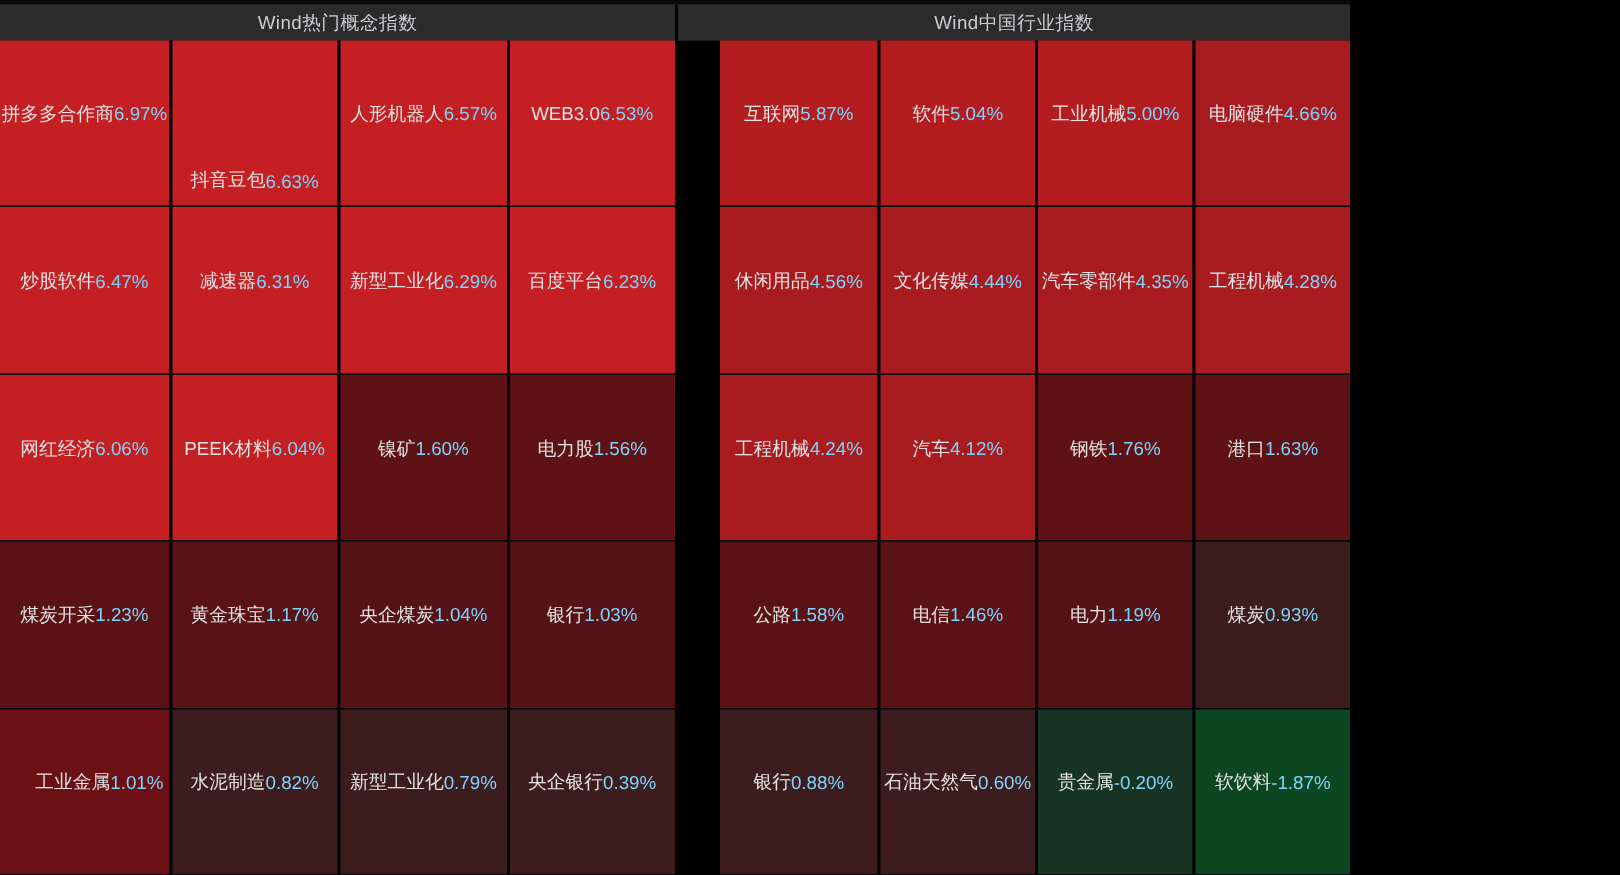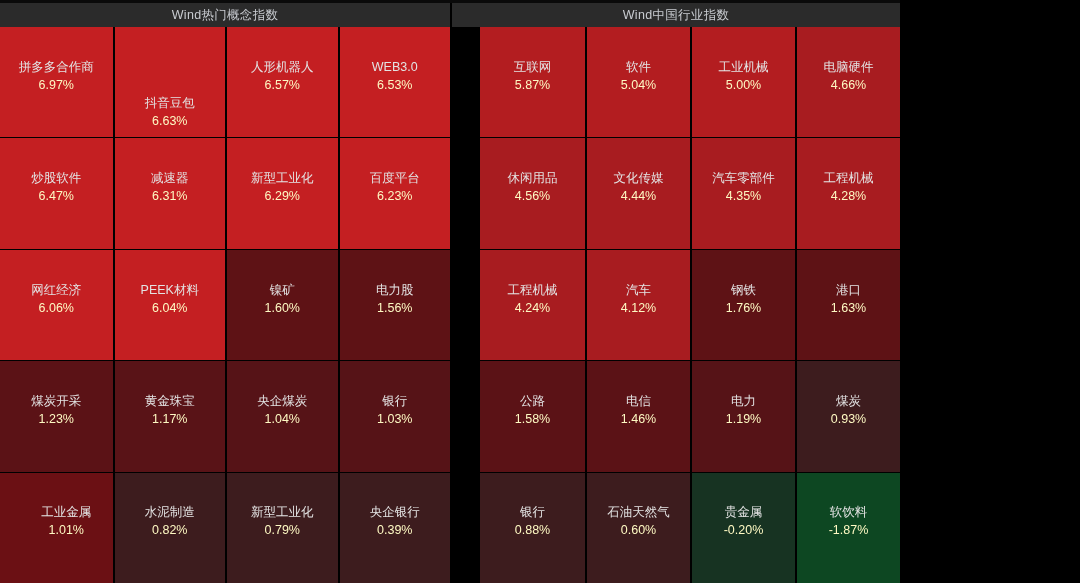--- a/index.html
+++ b/index.html
@@ -70,29 +70,29 @@
 
   .cell-name {
     font-size: 12.5px;
     color: #e3e3e3;
     line-height: 1.35;
     white-space: nowrap;
     text-align: center;
   }
   .cell-value {
     font-size: 12.5px;
-    color: #fef9c3;
+    color: #7dd3fc;
     line-height: 1.35;
     text-align: center;
     margin-top: 1px;
   }
 
   
   .cell-inner {
-    display: flex; flex-direction: column; align-items: center;
+    display: flex; flex-direction: row; align-items: center;
     transform: translateY(-6px);
   }
 </style>
 </head>
 <body>
 
 <div class="board">
 
   <div class="top-strip"></div>
 

